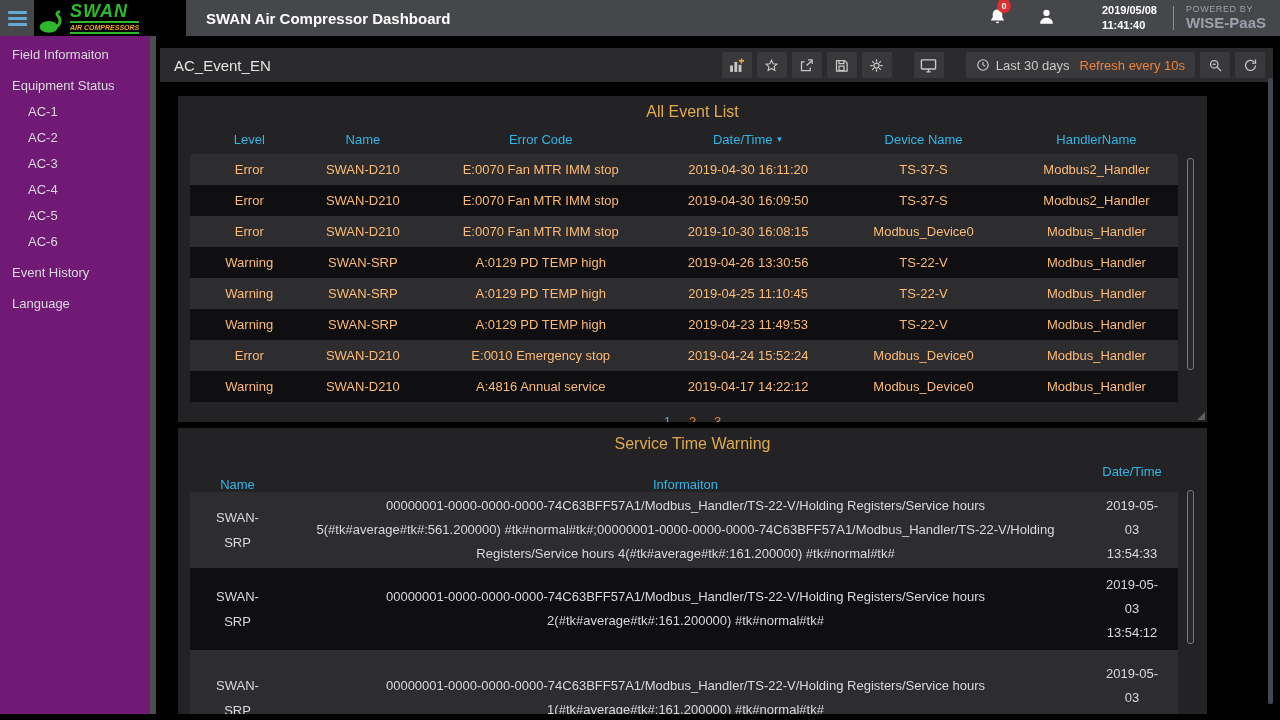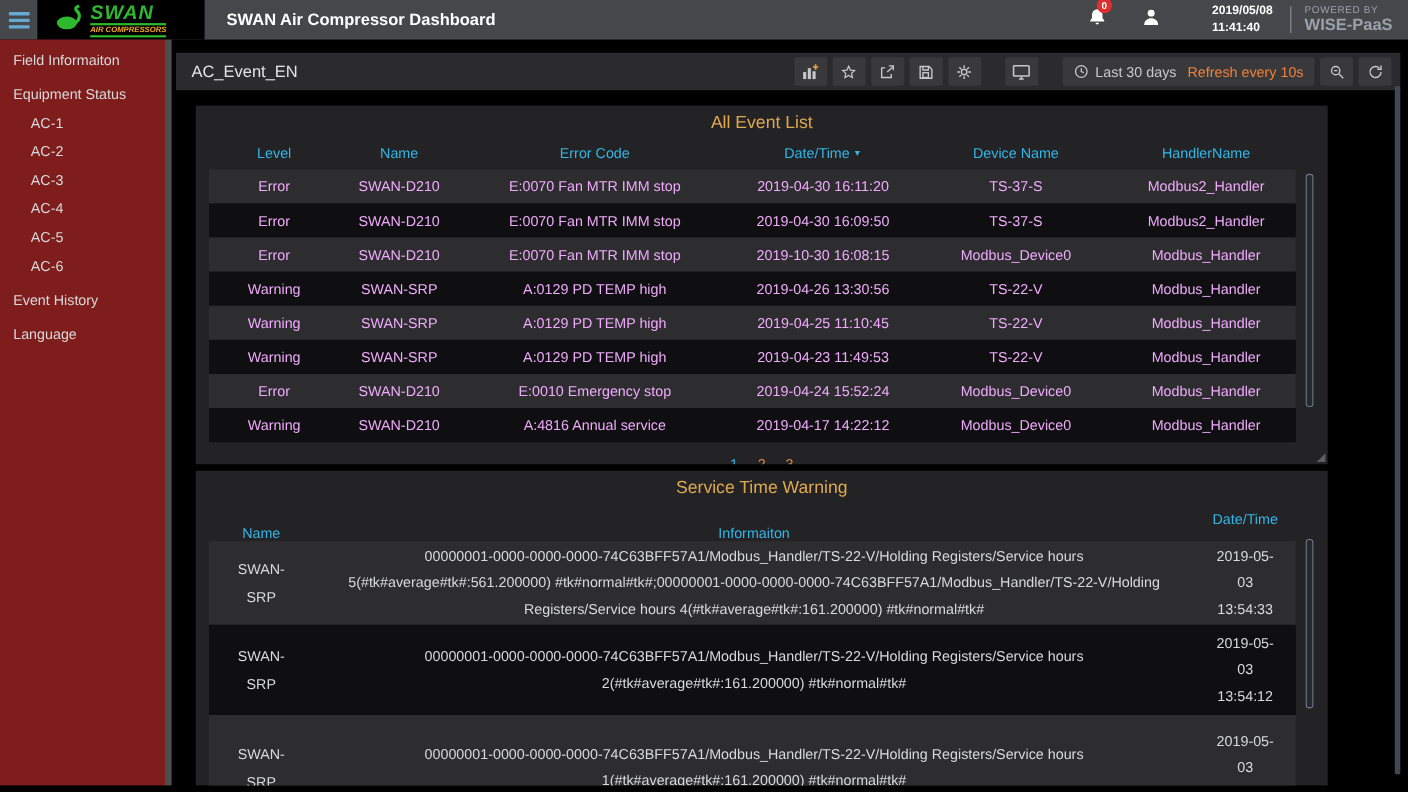--- a/index.html
+++ b/index.html
@@ -5,41 +5,41 @@
   html,body{margin:0;padding:0;background:#000;}
   .screen{position:relative;width:1280px;height:720px;background:#000;overflow:hidden;
           font-family:"Liberation Sans",sans-serif;color:#d8d9da;}
 
   
   .header{position:absolute;top:0;left:0;width:1280px;height:36px;background:#45474a;
           display:flex;align-items:center;}
   .hamburger{width:34px;height:36px;display:flex;flex-direction:column;justify-content:center;
              align-items:center;gap:3px;cursor:pointer;}
   .hamburger i{display:block;width:19px;height:3px;background:#66a9d3;border-radius:1px;}
-  .logo-box{height:36px;width:152px;background:#000;display:flex;align-items:flex-start;
-            padding:2px 16px;box-sizing:border-box;gap:2px;}
+  .logo-box{height:36px;width:152px;background:#000;display:flex;align-items:flex-end;
+            padding:2px 4px;box-sizing:border-box;gap:2px;}
   .logo-text{display:flex;flex-direction:column;line-height:1;}
   .logo-swan{font-style:italic;font-weight:bold;font-size:18px;color:#2eb82e;letter-spacing:1px;}
   .logo-tag{font-style:italic;font-weight:bold;font-size:7px;color:#f5a623;text-align:center;
             border-top:2px solid #2eb82e;border-bottom:2px solid #2eb82e;padding:1px 0;margin-top:1px;}
   .app-title{margin-left:20px;font-size:15px;font-weight:bold;color:#ffffff;}
   .header-right{margin-left:auto;display:flex;align-items:center;height:100%;}
   .bell-wrap{position:relative;margin-right:30px;cursor:pointer;}
   .badge{position:absolute;top:-8px;left:9px;background:#e02f2f;color:#fff;font-size:9px;
          font-weight:bold;min-width:14px;height:14px;border-radius:8px;display:flex;
          align-items:center;justify-content:center;}
   .user-btn{margin-right:46px;cursor:pointer;}
   .datetime{font-size:11px;font-weight:bold;color:#fff;line-height:1.35;margin-right:16px;}
   .header-sep{width:1px;height:24px;background:#8d9097;margin-right:12px;}
   .powered{line-height:1.05;margin-right:14px;}
   .powered-l1{font-size:9px;color:#9aa1ab;letter-spacing:.6px;}
   .powered-l2{font-size:15px;font-weight:bold;color:#9aa1ab;}
 
   
-  .sidebar{position:absolute;top:36px;left:0;width:150px;height:678px;background:#7f1d1d;
+  .sidebar{position:absolute;top:36px;left:0;width:150px;height:678px;background:#701a75;
            padding-top:6px;box-sizing:border-box;font-size:13px;}
   .side-item{padding:6px 4px 6px 12px;line-height:14px;color:#d8d9da;cursor:pointer;}
   .side-section{margin-top:5px;}
   .side-sub{padding-left:28px;}
   .side-sub.active{color:#33b5e5;}
   .sidebar-scroll{position:absolute;top:36px;left:150px;width:6px;height:678px;background:#4d4d50;}
 
   
   .toolbar{position:absolute;left:160px;top:48px;width:1113px;height:34px;background:#2b2b2d;
            display:flex;align-items:center;padding:0 8px 0 14px;box-sizing:border-box;}
@@ -63,21 +63,21 @@
   .pscroll{position:absolute;right:13px;width:5px;border:1px solid #717787;border-radius:3px;
            background:#26282d;cursor:pointer;}
   .pscroll1{top:62px;height:210px;}
   .pscroll2{top:62px;height:152px;}
 
   
   .etable{position:absolute;left:12px;top:28px;width:988px;}
   .ehead{display:flex;height:30px;align-items:center;color:#33b5e5;font-size:13px;}
   .cell{text-align:center;box-sizing:border-box;}
   .c1{width:12%;}.c2{width:11%;}.c3{width:25%;}.c4{width:17%;}.c5{width:18.5%;}.c6{width:16.5%;}
-  .erow{display:flex;height:31px;align-items:center;font-size:13px;color:#f0abfc;}
+  .erow{display:flex;height:31px;align-items:center;font-size:13px;color:#fdba74;}
   .erow:nth-child(odd){background:#2d2d30;}
   .erow:nth-child(even){background:#0f0f11;}
   .caret{font-size:8px;vertical-align:2px;margin-left:3px;}
   .pagination{position:absolute;left:0;right:0;top:318px;display:flex;justify-content:center;
               gap:18px;font-size:13px;}
   .pagination span{cursor:pointer;}
   .pg-active{color:#33b5e5;}
   .pg{color:#e0883f;}
 
   

